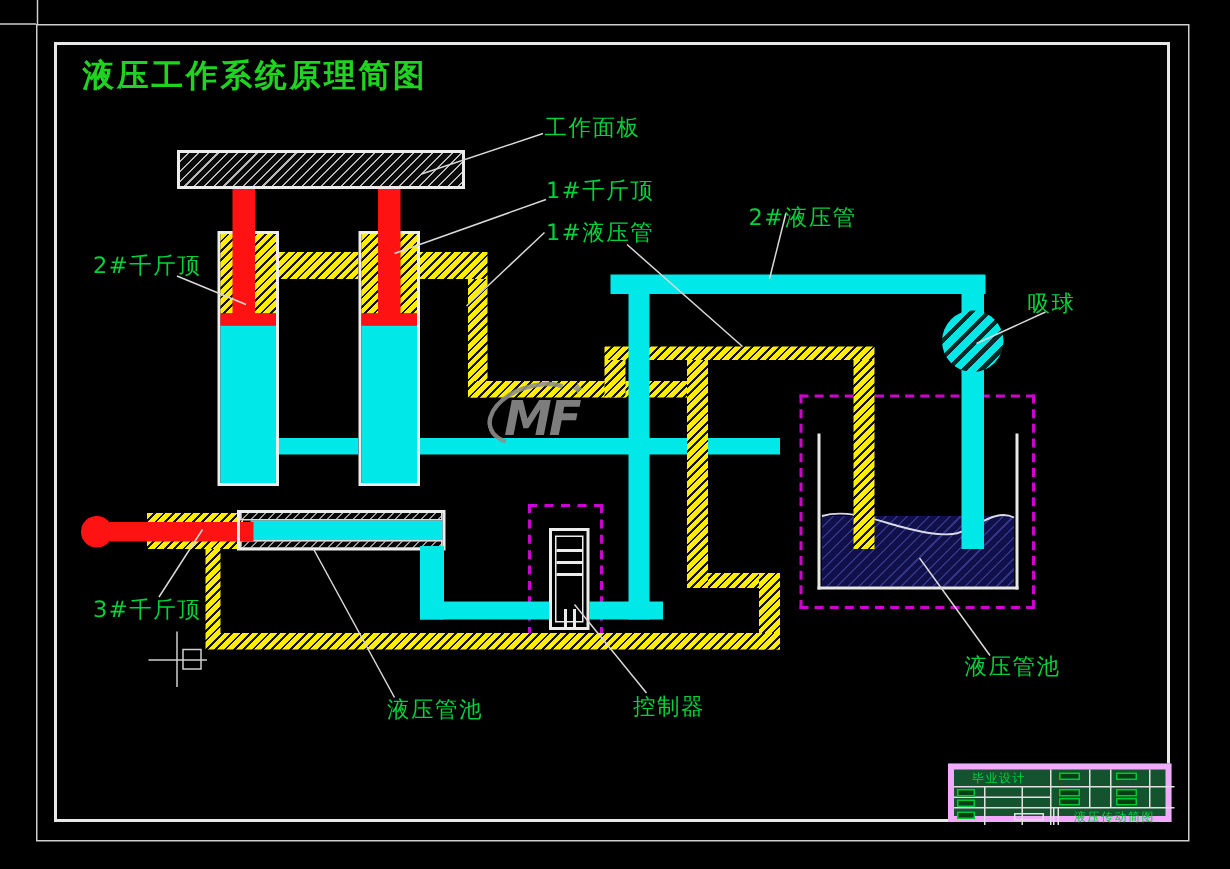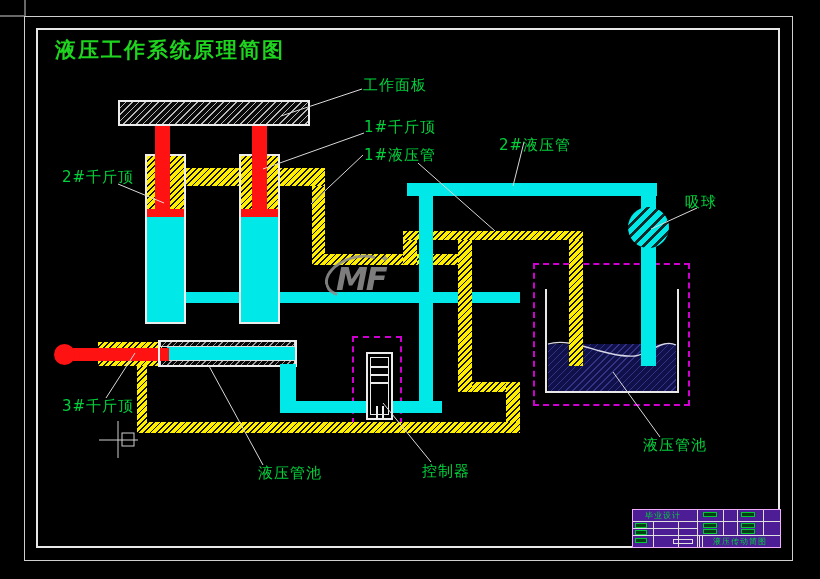--- a/index.html
+++ b/index.html
@@ -26,21 +26,21 @@
   .cyl .piston{position:absolute;left:0;top:53px;width:37px;height:8px;}
   .cyl .fluid{position:absolute;left:0;top:61px;width:37px;height:105px;}
   
   .wm{position:absolute;left:322px;top:256px;width:230px;height:58px;z-index:40;color:#8f8f8f;opacity:.88;}
   .wm .logo{position:absolute;left:14px;top:4px;font-style:italic;font-weight:bold;font-size:32px;letter-spacing:-2px;}
   .wm .swoosh{position:absolute;left:2px;top:0px;width:64px;height:40px;border:3px solid #8f8f8f;border-color:#8f8f8f transparent transparent #8f8f8f;border-radius:50%;transform:rotate(-18deg);}
   .wm .spark{position:absolute;left:58px;top:-4px;font-size:12px;}
   .wm .site{position:absolute;left:74px;top:-2px;font-size:37px;font-weight:bold;letter-spacing:4px;}
   .wm .url{position:absolute;left:52px;top:32px;font-size:17px;font-weight:bold;letter-spacing:2px;}
   
-  .tb{position:absolute;left:632px;top:509px;width:149px;height:39px;border:1px solid #f0abfc;background:#4c1d95;z-index:20;}
+  .tb{position:absolute;left:632px;top:509px;width:149px;height:39px;border:4px solid #f0abfc;background:#14532d;z-index:20;}
   .tb .ln{position:absolute;background:#e0e0e0;}
   .tb .gbox{position:absolute;width:14px;height:5px;border:1px solid #00c832;background:#063f14;}
   .tb .gtxt{position:absolute;color:#00d23c;font-size:8px;line-height:10px;white-space:nowrap;letter-spacing:1px;}
   svg{position:absolute;left:0;top:0;pointer-events:none;}
 </style>
 </head>
 <body>
 
 <div id="stage">
 

